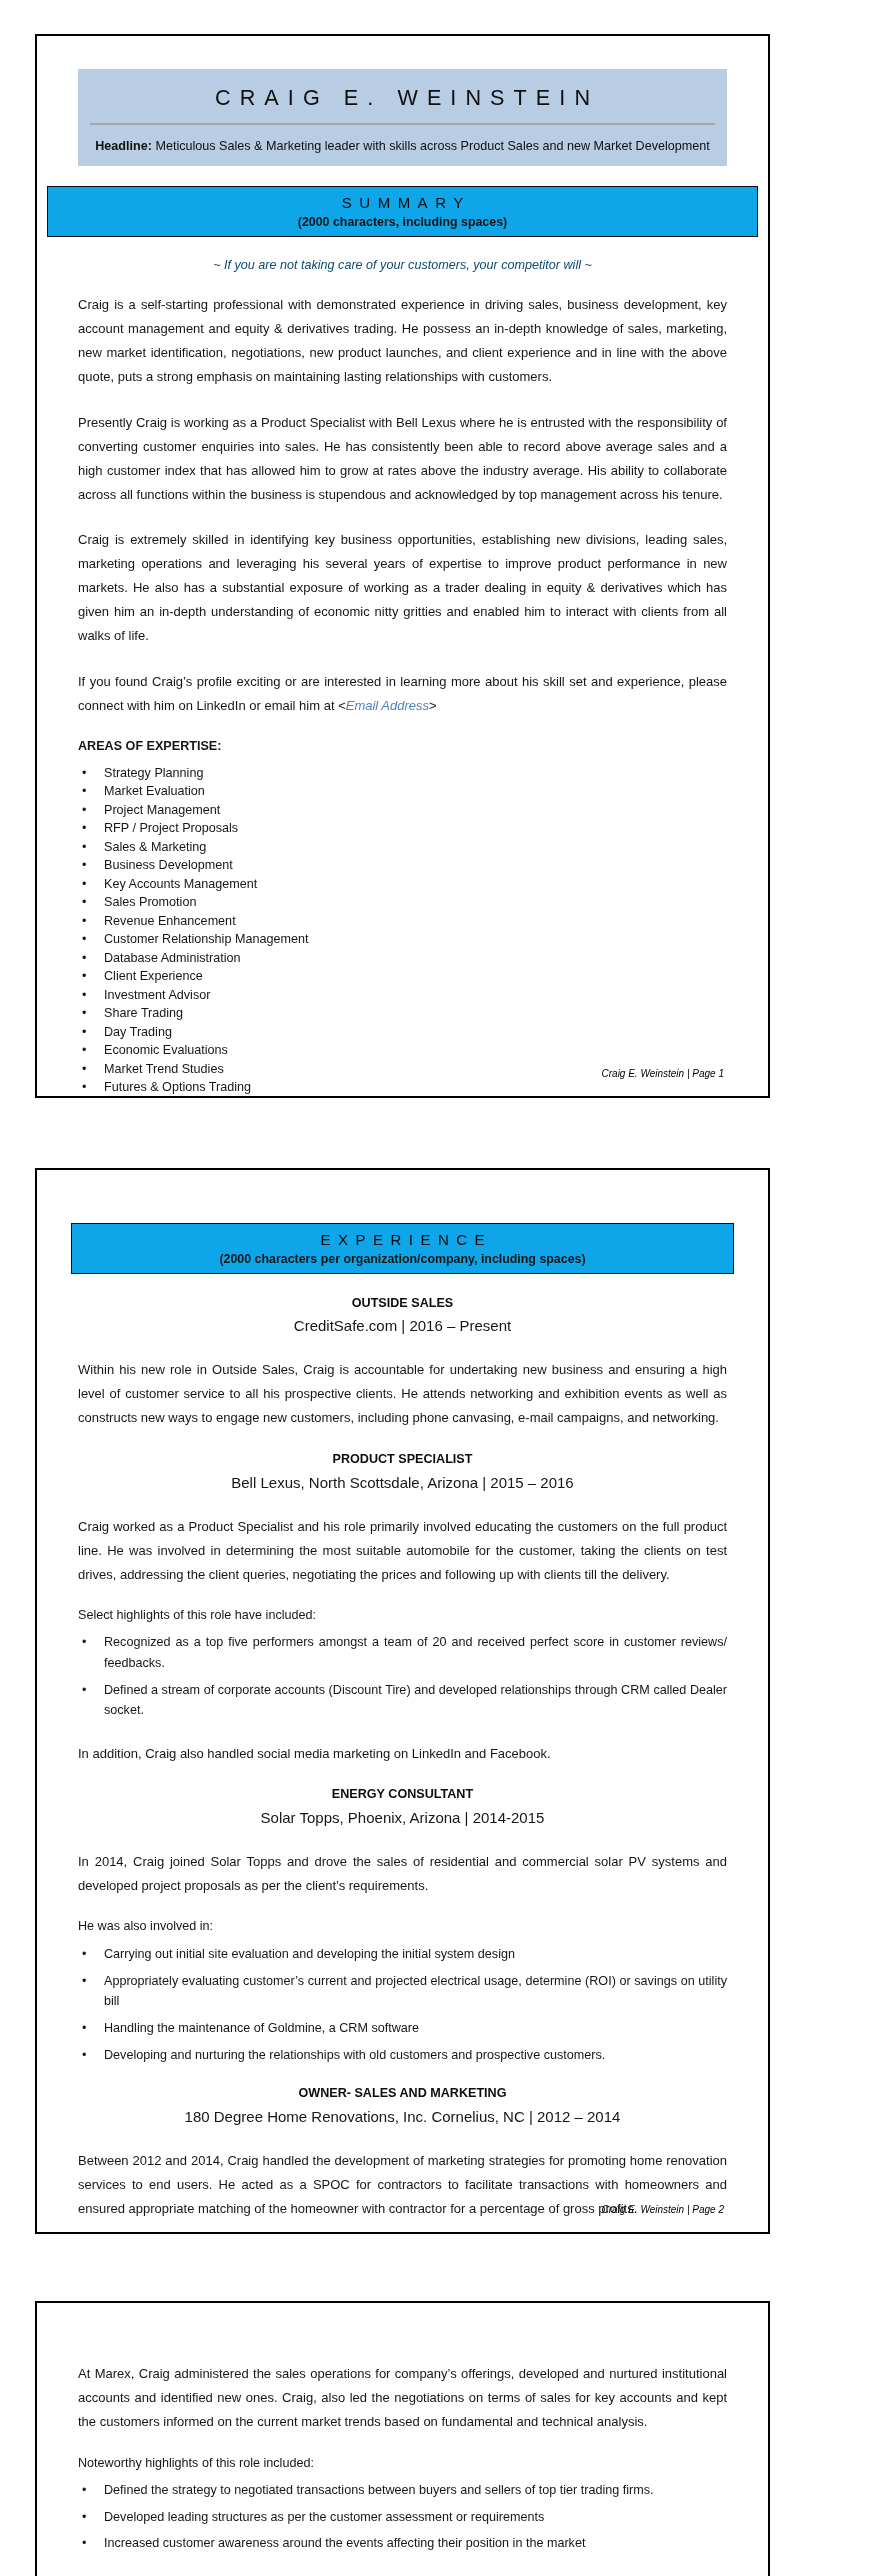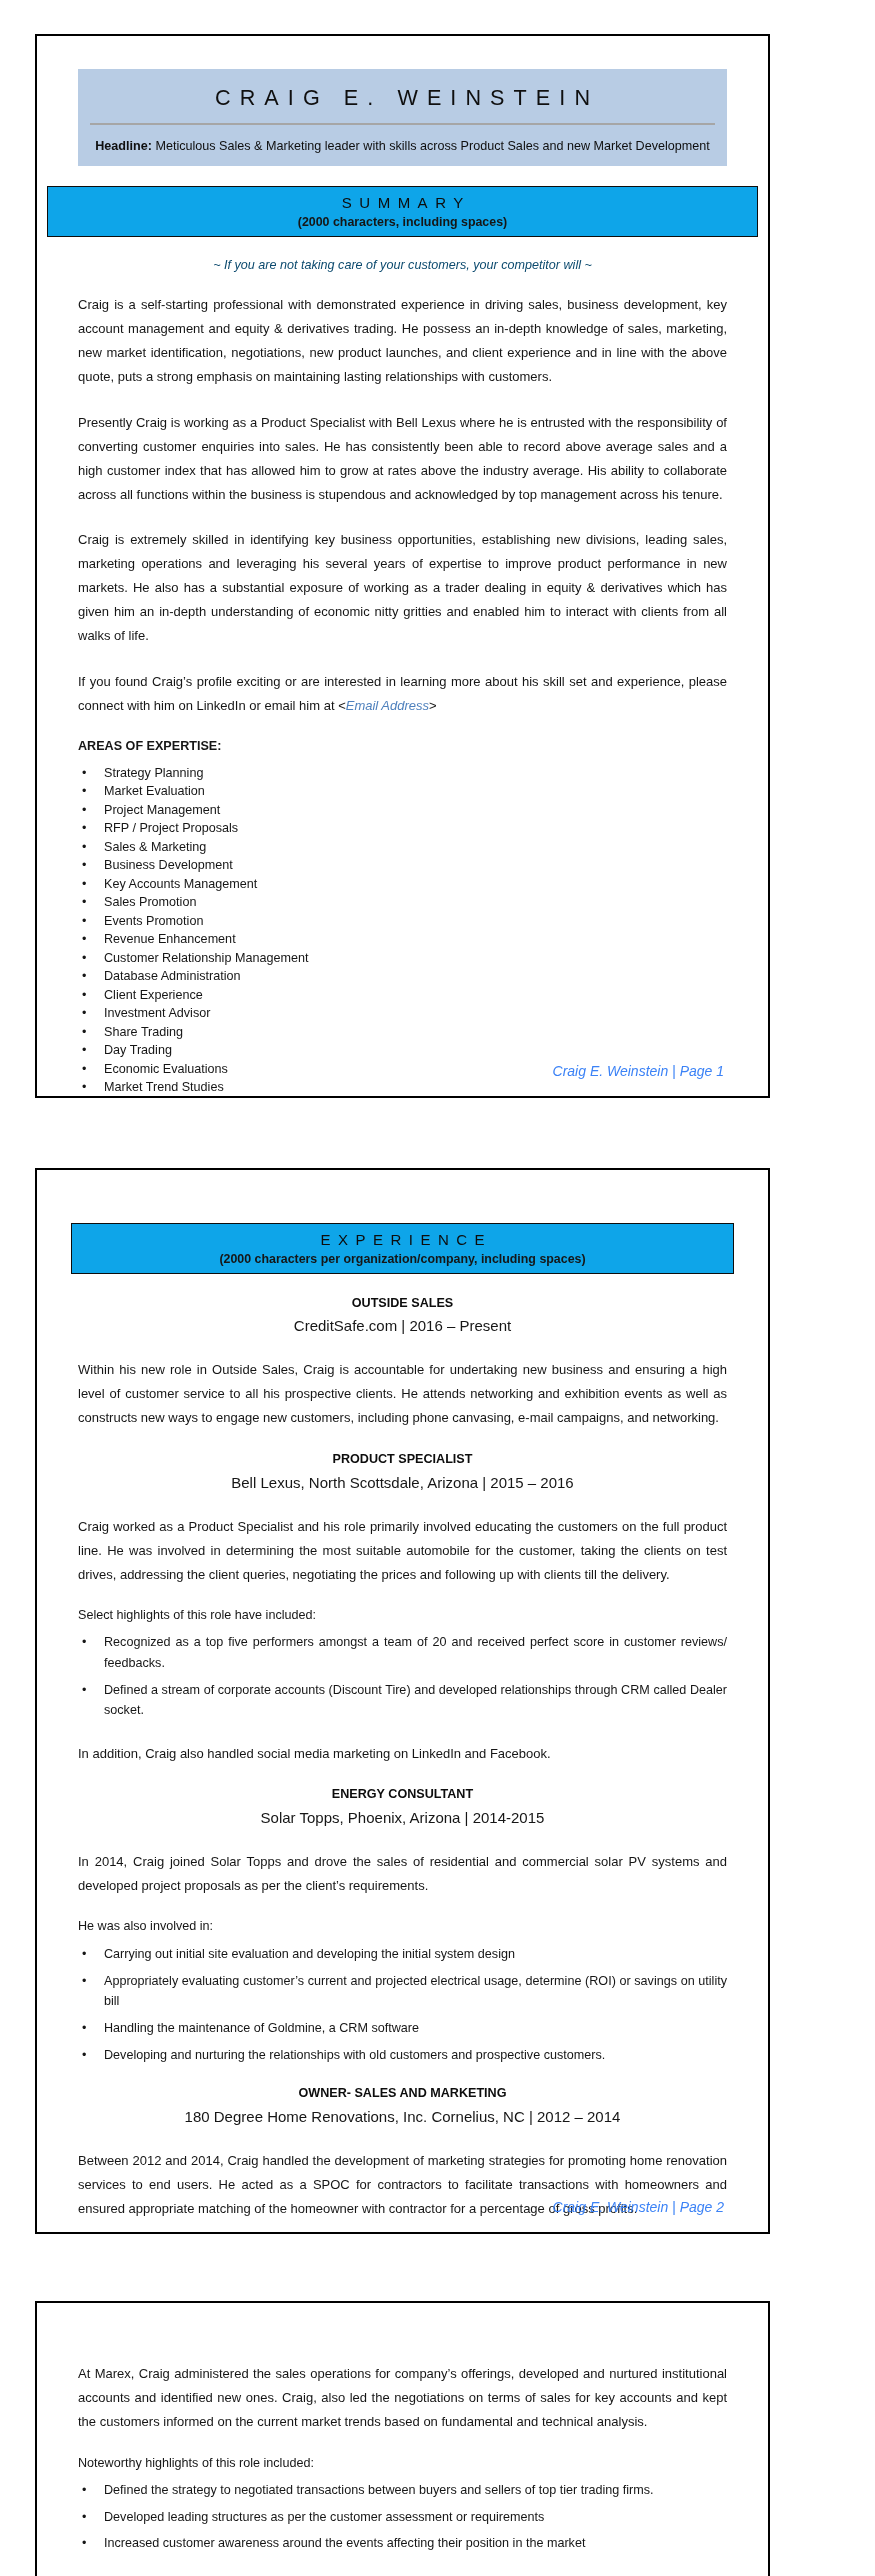--- a/index.html
+++ b/index.html
@@ -81,21 +81,21 @@
   .bullets.tight li { line-height: 18.5px; }
   .bullets.loose li { line-height: 20.6px; margin-bottom: 6.2px; text-align: justify; }
 
   .job { margin-bottom: 21.6px; }
   .job.center { text-align: center; margin-top: 1px; margin-bottom: 24px; }
   .job-title { font-size: 12.6px; font-weight: bold; color: #0d0d0d; }
   .job-company { font-size: 15px; margin-top: 7.7px; }
 
   .page-footer {
     position: absolute; right: 44px; bottom: 17.5px;
-    font-style: italic; font-size: 14px; color: #3b82f6;
+    font-style: italic; font-size: 10px; color: #000000;
   }
 </style>
 </head>
 <body>
 
 <div class="page page-1">
     <div class="name-box">
       <div class="candidate-name">CRAIG E. WEINSTEIN</div>
       <div class="name-divider"></div>
       <div class="headline-row"><span class="headline-label">Headline:</span> <span>Meticulous Sales &amp; Marketing leader with skills across Product Sales and new Market Development</span></div>
@@ -112,21 +112,20 @@
     <div class="subheading bold">AREAS OF EXPERTISE:</div>
     <ul class="bullets tight">
       <li>Strategy Planning</li>
       <li>Market Evaluation</li>
       <li>Project Management</li>
       <li>RFP / Project Proposals</li>
       <li>Sales &amp; Marketing</li>
       <li>Business Development</li>
       <li>Key Accounts Management</li>
       <li>Sales Promotion</li>
-      <li>Events Promotion</li>
       <li>Revenue Enhancement</li>
       <li>Customer Relationship Management</li>
       <li>Database Administration</li>
       <li>Client Experience</li>
       <li>Investment Advisor</li>
       <li>Share Trading</li>
       <li>Day Trading</li>
       <li>Economic Evaluations</li>
       <li>Market Trend Studies</li>
       <li>Futures &amp; Options Trading</li>

